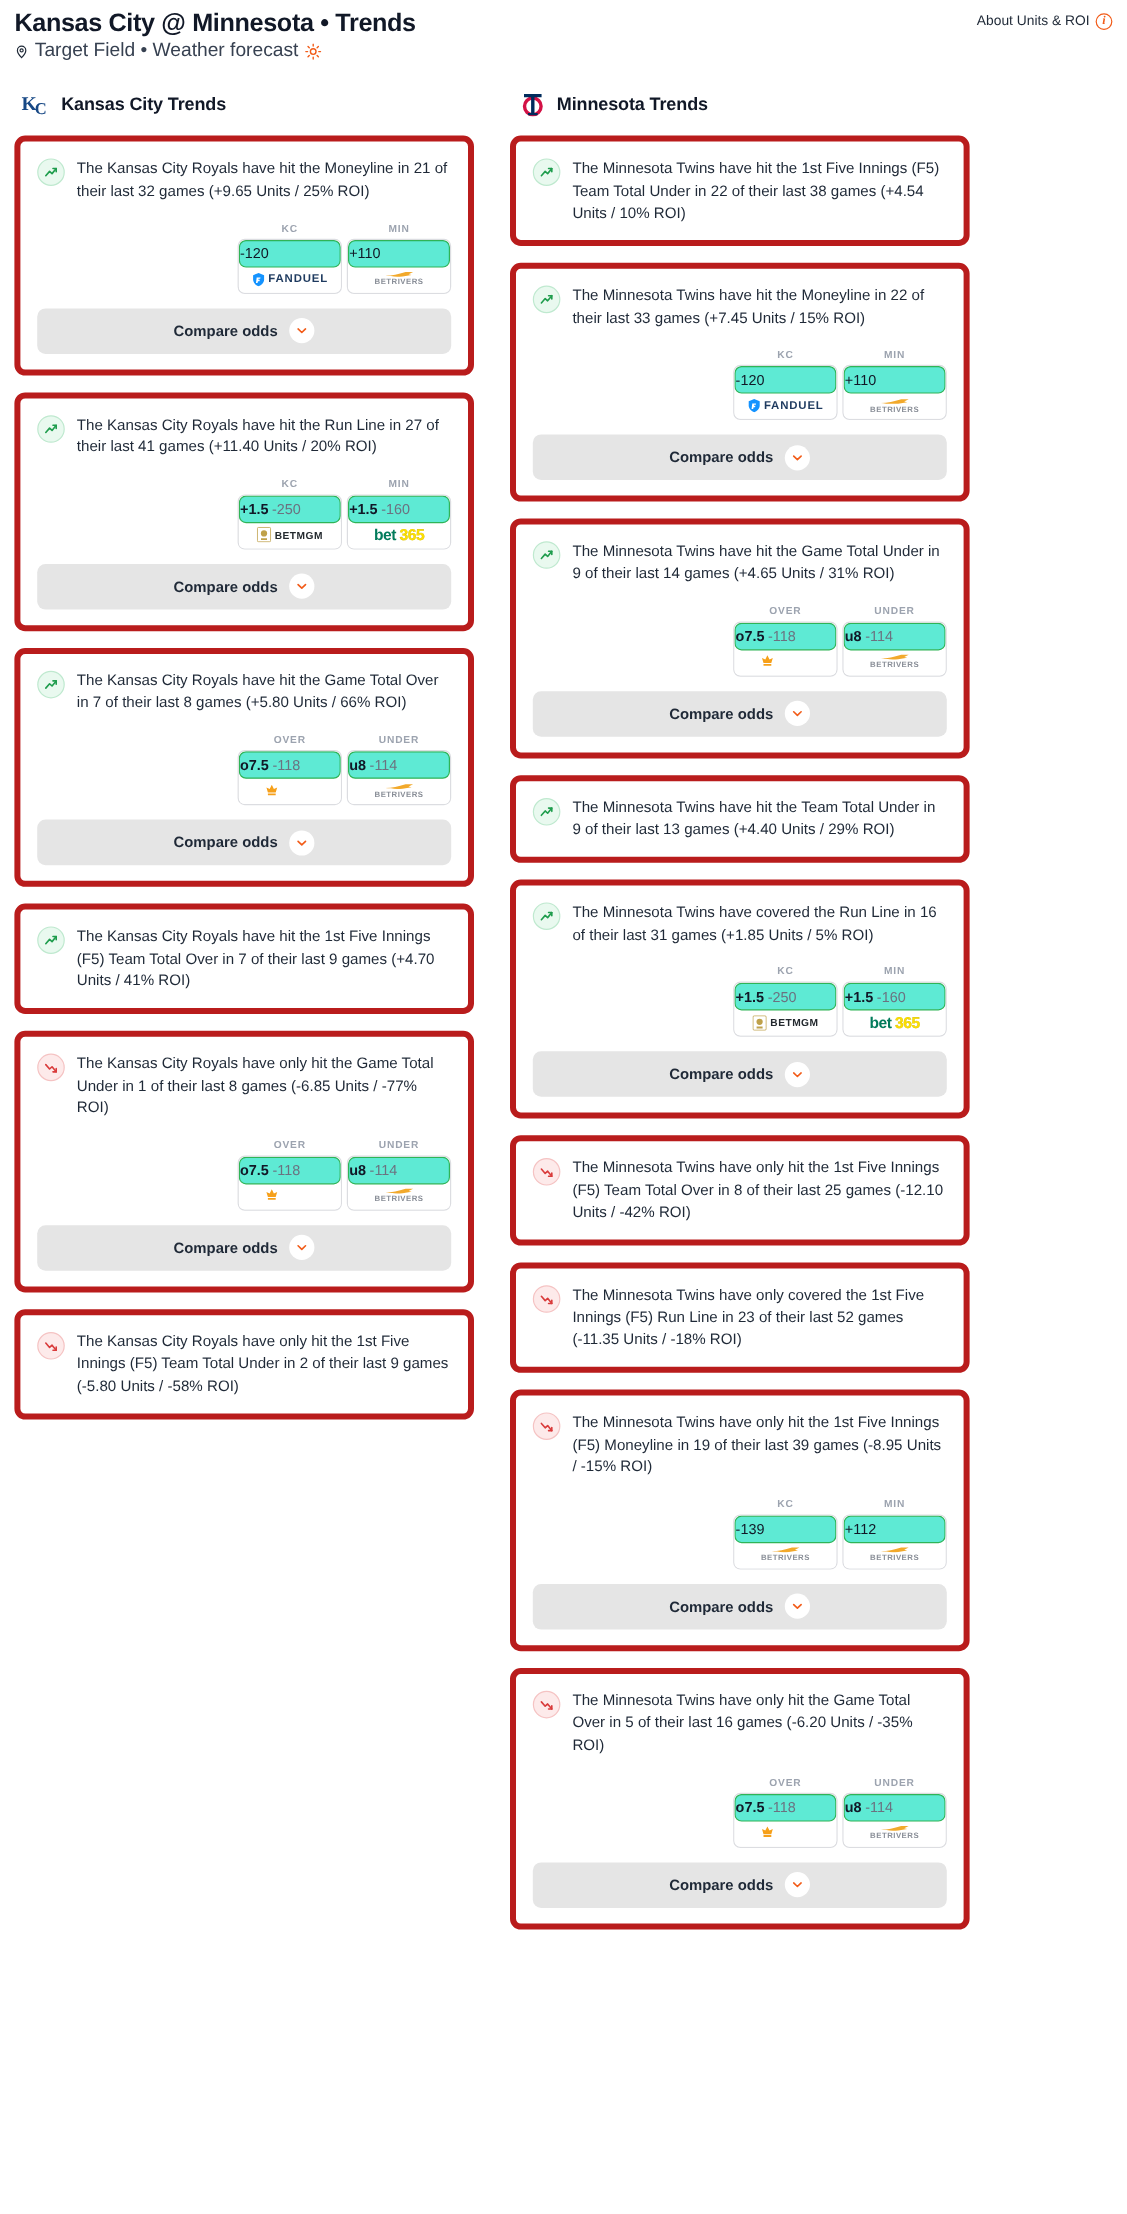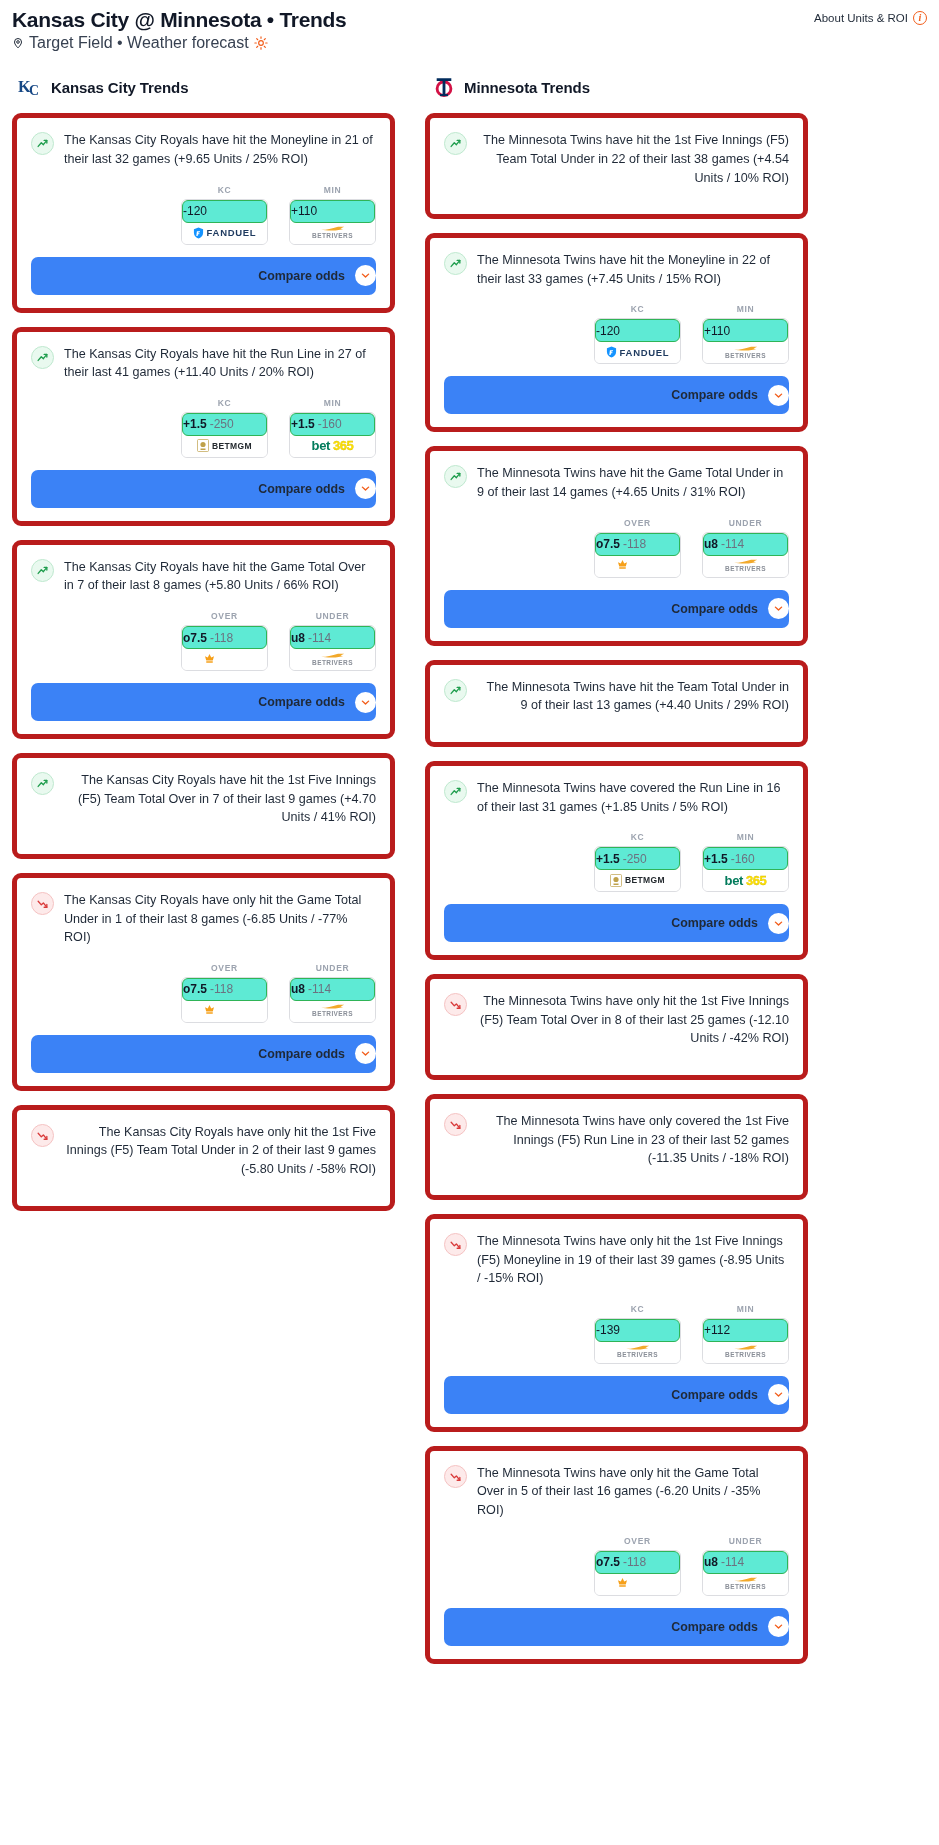--- a/index.html
+++ b/index.html
@@ -116,21 +116,21 @@
   .trend-text {
     font-size: 12.6px;
     line-height: 1.48;
     color: #1f2937;
   }
 
   
   .odds-area {
     display: flex;
     justify-content: flex-end;
-    gap: 21px;
+    gap: 4px;
     padding: 16px 14px 12px 14px;
   }
   .odds-col { width: 87px; }
   .odds-label {
     text-align: center;
     font-size: 8.5px;
     letter-spacing: 0.7px;
     color: #9ca3af;
     font-weight: 600;
     margin-bottom: 4px;
@@ -177,39 +177,39 @@
   .bk-draft { display: flex; flex-direction: column; align-items: center; line-height: 0.82; }
   .bk-draft .d1 { font-size: 7.5px; font-weight: 700; color: #53d337; letter-spacing: 0.2px; }
   .bk-draft .d2 { font-size: 7.5px; font-weight: 700; color: #53d337; letter-spacing: 0.2px; margin-top: 48px; }
   .bk-rivers { display: flex; flex-direction: column; align-items: center; gap: 1px; }
   .bk-rivers .swoosh { width: 26px; height: 5px; }
   .bk-rivers .rv { font-size: 6.5px; font-weight: 700; color: #8a8f98; letter-spacing: 0.4px; }
 
   
   .compare-bar {
     margin: 0 14px 13px 14px;
-    background: #3b82f6;
+    background: #e5e5e5;
     border-radius: 7px;
     height: 38px;
     display: flex;
     align-items: center;
-    justify-content: flex-end;
+    justify-content: center;
     gap: 10px;
     cursor: pointer;
   }
   .compare-label { font-size: 12.4px; font-weight: 600; color: #1f2937; }
   .chev-btn {
     width: 21px; height: 21px;
     border-radius: 50%;
     background: #fff;
     display: flex;
     align-items: center;
     justify-content: center;
   }
-  .no-odds { padding-bottom: 27px; text-align: right; }
+  .no-odds { padding-bottom: 13px; }
 </style>
 </head>
 <body>
 
 <div class="page-header">
   <div class="header-top">
     <div class="page-title">Kansas City @ Minnesota • Trends</div>
     <div class="about-units">
       <span>About Units &amp; ROI</span>
       <span class="info-icon">i</span>

